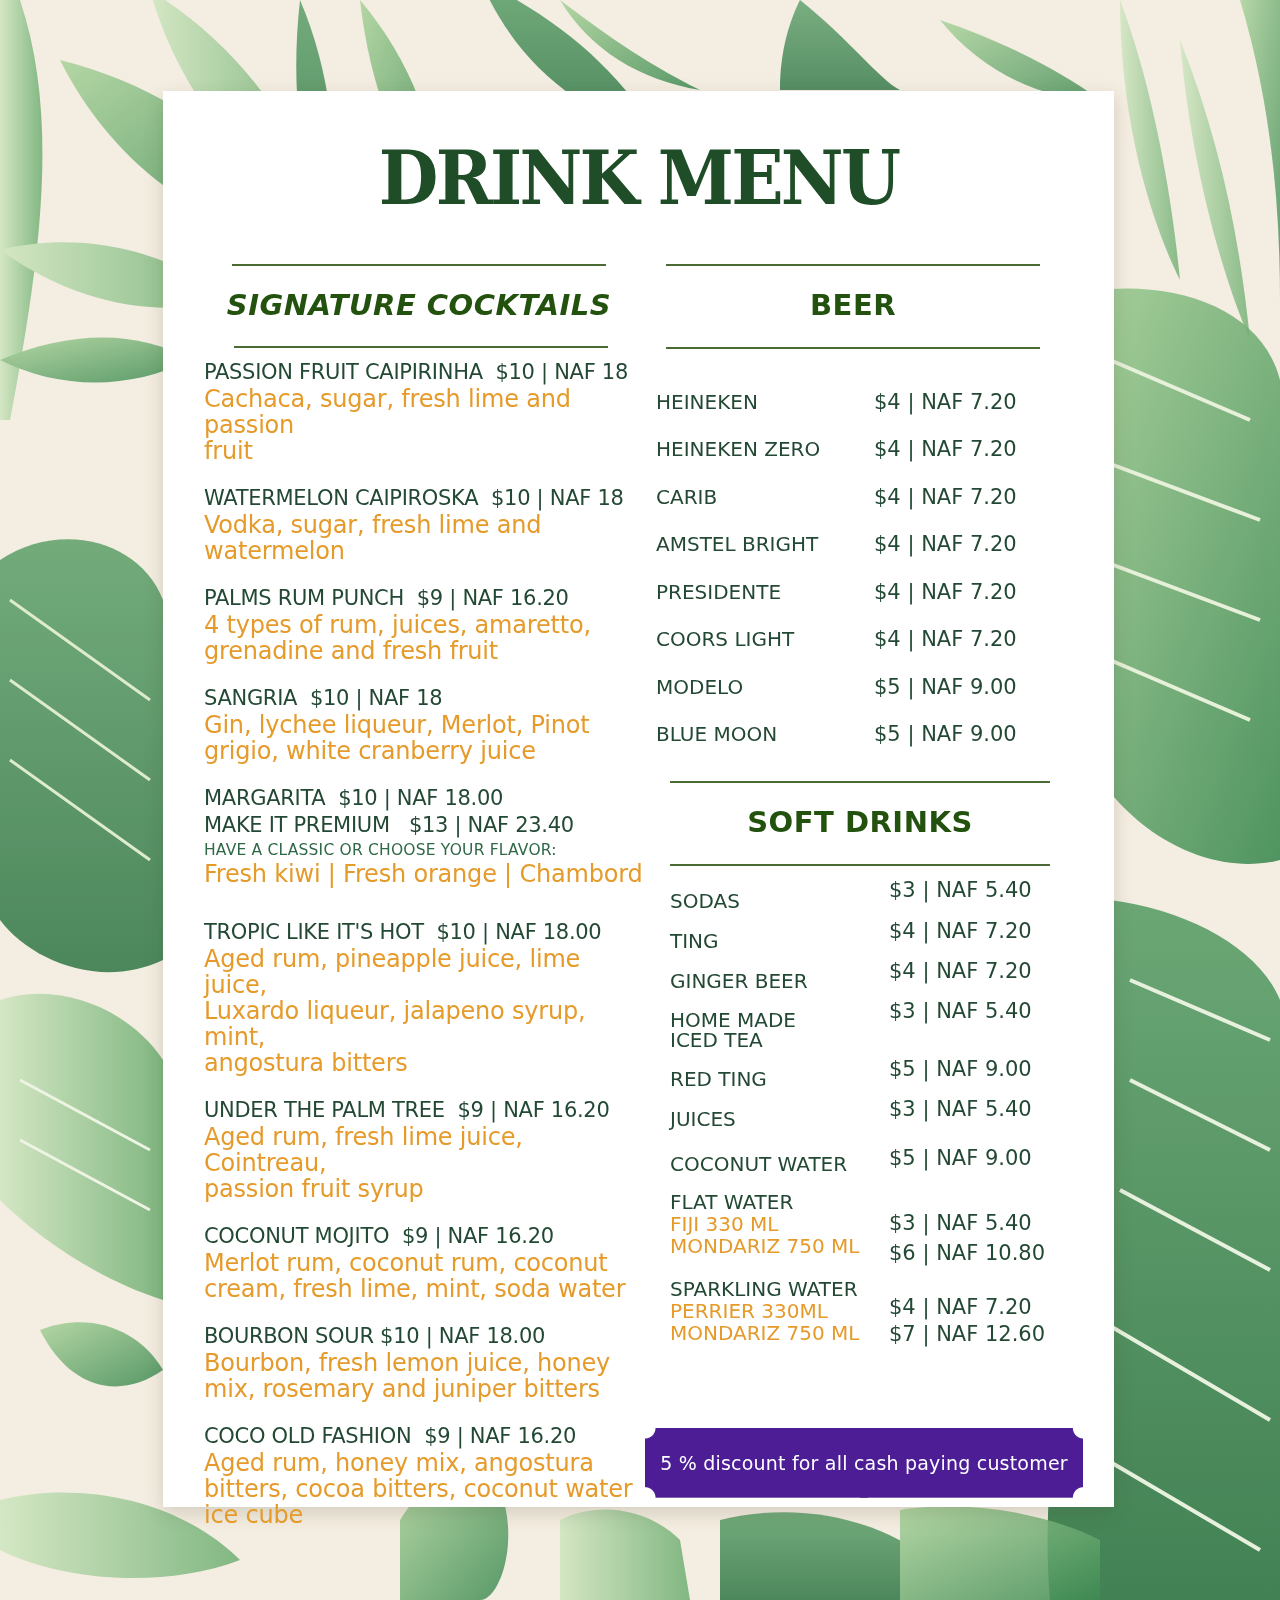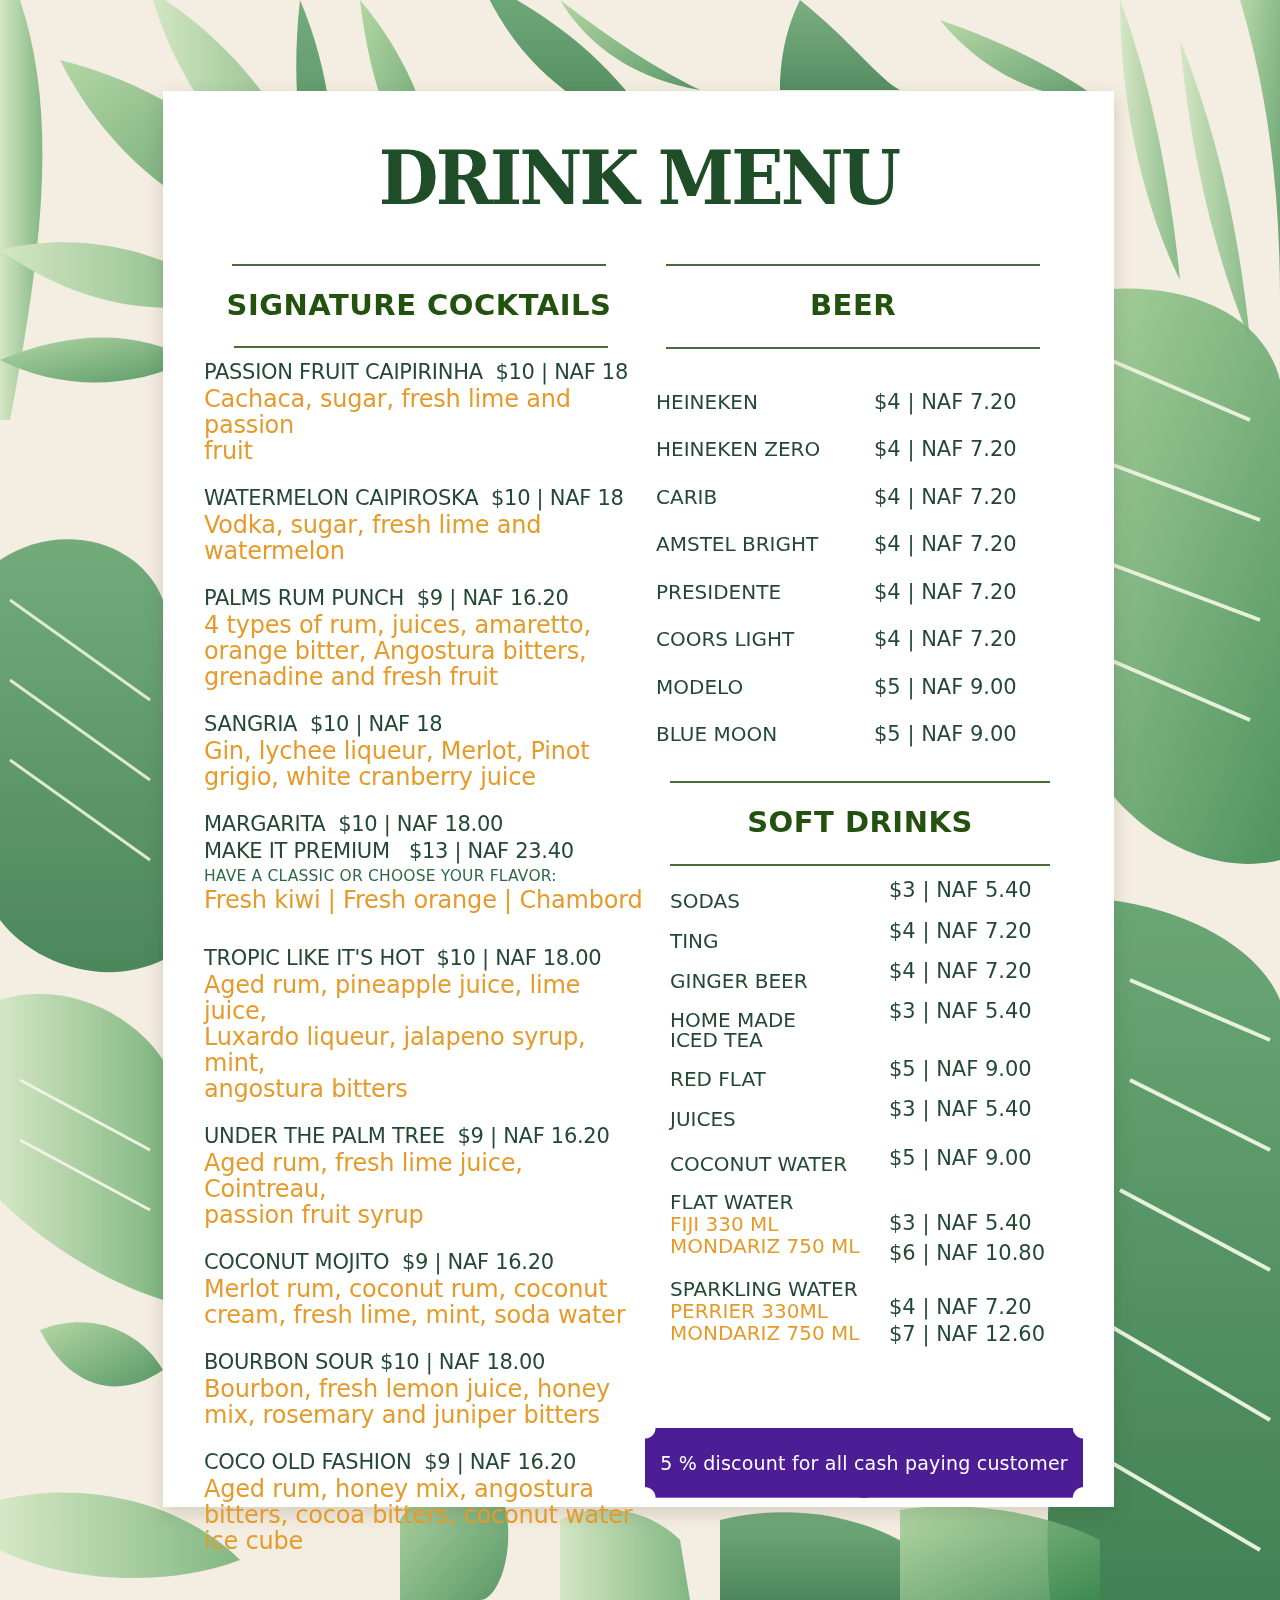--- a/index.html
+++ b/index.html
@@ -131,42 +131,41 @@
     <path d="M560 1520 C600 1500 650 1510 680 1540 L690 1600 L560 1600 Z" fill="url(#lg2)"></path>
     <path d="M720 1520 C800 1500 880 1520 930 1560 L940 1600 L720 1600 Z" fill="url(#lg3)"></path>
     <path d="M900 1510 C960 1500 1040 1510 1100 1540 L1100 1600 L900 1600 Z" fill="url(#lg1)"></path>
   </g>
 </svg>
 
 <div class="card">
   <div class="title">DRINK MENU</div>
 
   <div class="rule" style="left:69px; top:173px; width:374px;"></div>
-  <div class="sec-head" style="left:50px; width:412px; top:197px;">SIGNATURE COCKTAILS</div>
+  <div class="sec-head" style="left:50px; width:412px; top:197px;font-style:italic;">SIGNATURE COCKTAILS</div>
   <div class="rule" style="left:71px; top:255px; width:374px;"></div>
 
   <div class="rule" style="left:503px; top:173px; width:374px;"></div>
   <div class="sec-head" style="left:503px; width:374px; top:197px;">BEER</div>
   <div class="rule" style="left:503px; top:256px; width:374px;"></div>
 
   <div class="col-left">
     <div class="cocktail">
       <div class="c-name"><span>PASSION FRUIT CAIPIRINHA</span>&nbsp; <span>$10 | NAF 18</span></div>
       <div class="c-desc">Cachaca, sugar, fresh lime and passion</div>
       <div class="c-desc">fruit</div>
     </div>
     <div class="cocktail">
       <div class="c-name"><span>WATERMELON CAIPIROSKA</span>&nbsp; <span>$10 | NAF 18</span></div>
       <div class="c-desc">Vodka, sugar, fresh lime and</div>
       <div class="c-desc">watermelon</div>
     </div>
     <div class="cocktail">
       <div class="c-name"><span>PALMS RUM PUNCH</span>&nbsp; <span>$9 | NAF 16.20</span></div>
       <div class="c-desc">4 types of rum, juices, amaretto,</div>
-      <div class="c-desc">orange bitter, Angostura bitters,</div>
       <div class="c-desc">grenadine and fresh fruit</div>
     </div>
     <div class="cocktail">
       <div class="c-name"><span>SANGRIA</span>&nbsp; <span>$10 | NAF 18</span></div>
       <div class="c-desc">Gin, lychee liqueur, Merlot, Pinot</div>
       <div class="c-desc">grigio, white cranberry juice</div>
     </div>
     <div class="cocktail" style="margin-bottom:32px;">
       <div class="c-name"><span>MARGARITA</span>&nbsp; <span>$10 | NAF 18.00</span></div>
       <div class="c-name"><span>MAKE IT PREMIUM</span>&nbsp;&nbsp; <span>$13 | NAF 23.40</span></div>
@@ -253,21 +252,21 @@
     <div class="soft-row" style="position:absolute; top:80px; width:420px;">
       <span class="s-name" style="top:9px;">GINGER BEER</span>
       <span class="s-price" style="top:-3px;">$4 | NAF 7.20</span>
     </div>
     <div class="soft-row" style="position:absolute; top:120px; width:420px;">
       <span class="s-name" style="top:8px;">HOME MADE</span>
       <span class="s-name" style="top:28px;text-align:center;">ICED TEA</span>
       <span class="s-price" style="top:-3px;">$3 | NAF 5.40</span>
     </div>
     <div class="soft-row" style="position:absolute; top:178px; width:420px;">
-      <span class="s-name" style="top:9px;">RED FLAT</span>
+      <span class="s-name" style="top:9px;">RED TING</span>
       <span class="s-price" style="top:-3px;">$5 | NAF 9.00</span>
     </div>
     <div class="soft-row" style="position:absolute; top:218px; width:420px;">
       <span class="s-name" style="top:9px;">JUICES</span>
       <span class="s-price" style="top:-3px;">$3 | NAF 5.40</span>
     </div>
     <div class="soft-row" style="position:absolute; top:263px; width:420px;">
       <span class="s-name" style="top:9px;">COCONUT WATER</span>
       <span class="s-price" style="top:1px;">$5 | NAF 9.00</span>
     </div>

